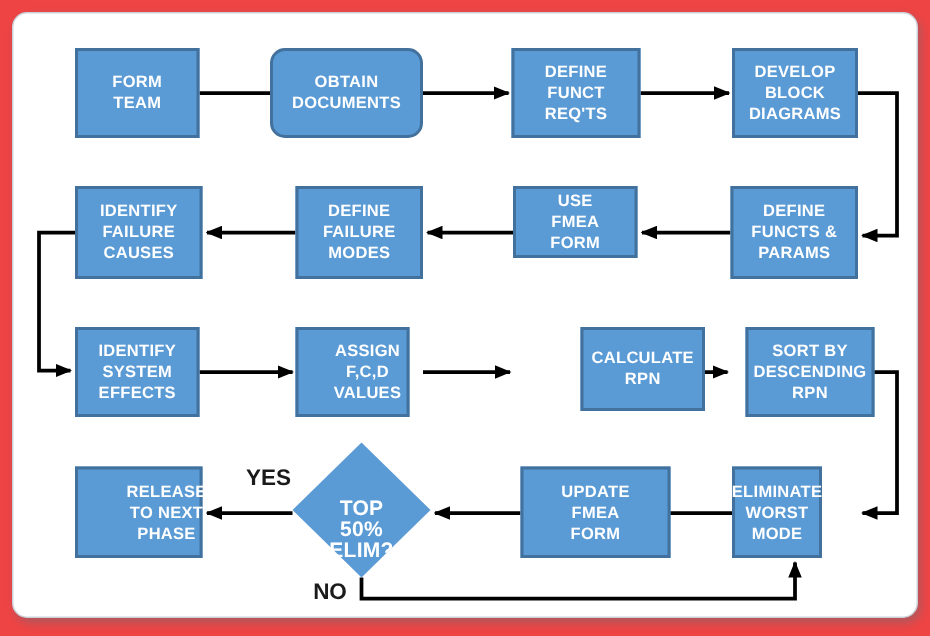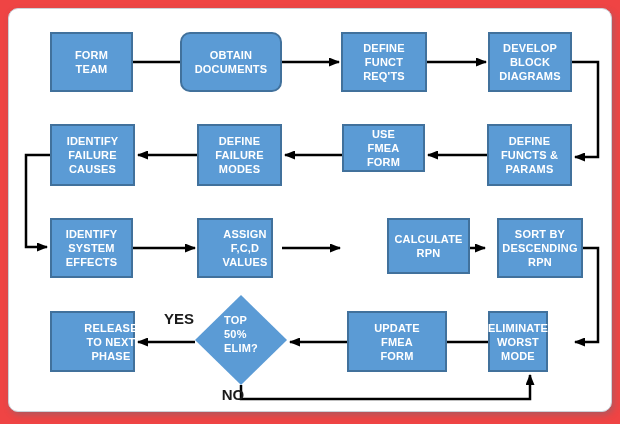--- a/index.html
+++ b/index.html
@@ -34,28 +34,29 @@
   .node .lbl {
     color: #ffffff;
     font-weight: bold;
     font-size: 11px;
     line-height: 14px;
     white-space: pre-line;
     letter-spacing: 0.2px;
   }
   .decision-label {
     position: absolute;
-    left: 195px; top: 289px;
+    left: 195px; top: 307px;
     width: 92px; height: 90px;
     display: flex;
     align-items: center;
     justify-content: center;
+    text-align: center;
     color: #ffffff;
     font-weight: bold;
-    font-size: 11px;
+    font-size: 14px;
     line-height: 14px;
     white-space: pre-line;
     letter-spacing: 0.2px;
   }
   .edge-label {
     position: absolute;
     color: #1a1a1a;
     font-weight: bold;
     font-size: 15px;
     text-align: center;
@@ -176,15 +177,15 @@
     <span class="lbl">ELIMINATE
 WORST
 MODE</span>
   </div>
 
   <div class="decision-label">TOP
 50%
 ELIM?</div>
 
   <div class="edge-label" style="left:158px; top:310px; width:42px;">YES</div>
-  <div class="edge-label" style="left:216px; top:386px; width:34px;">NO</div>
+  <div class="edge-label" style="left:203px; top:386px; width:34px;">NO</div>
 
 </div>
 
 </body></html>

